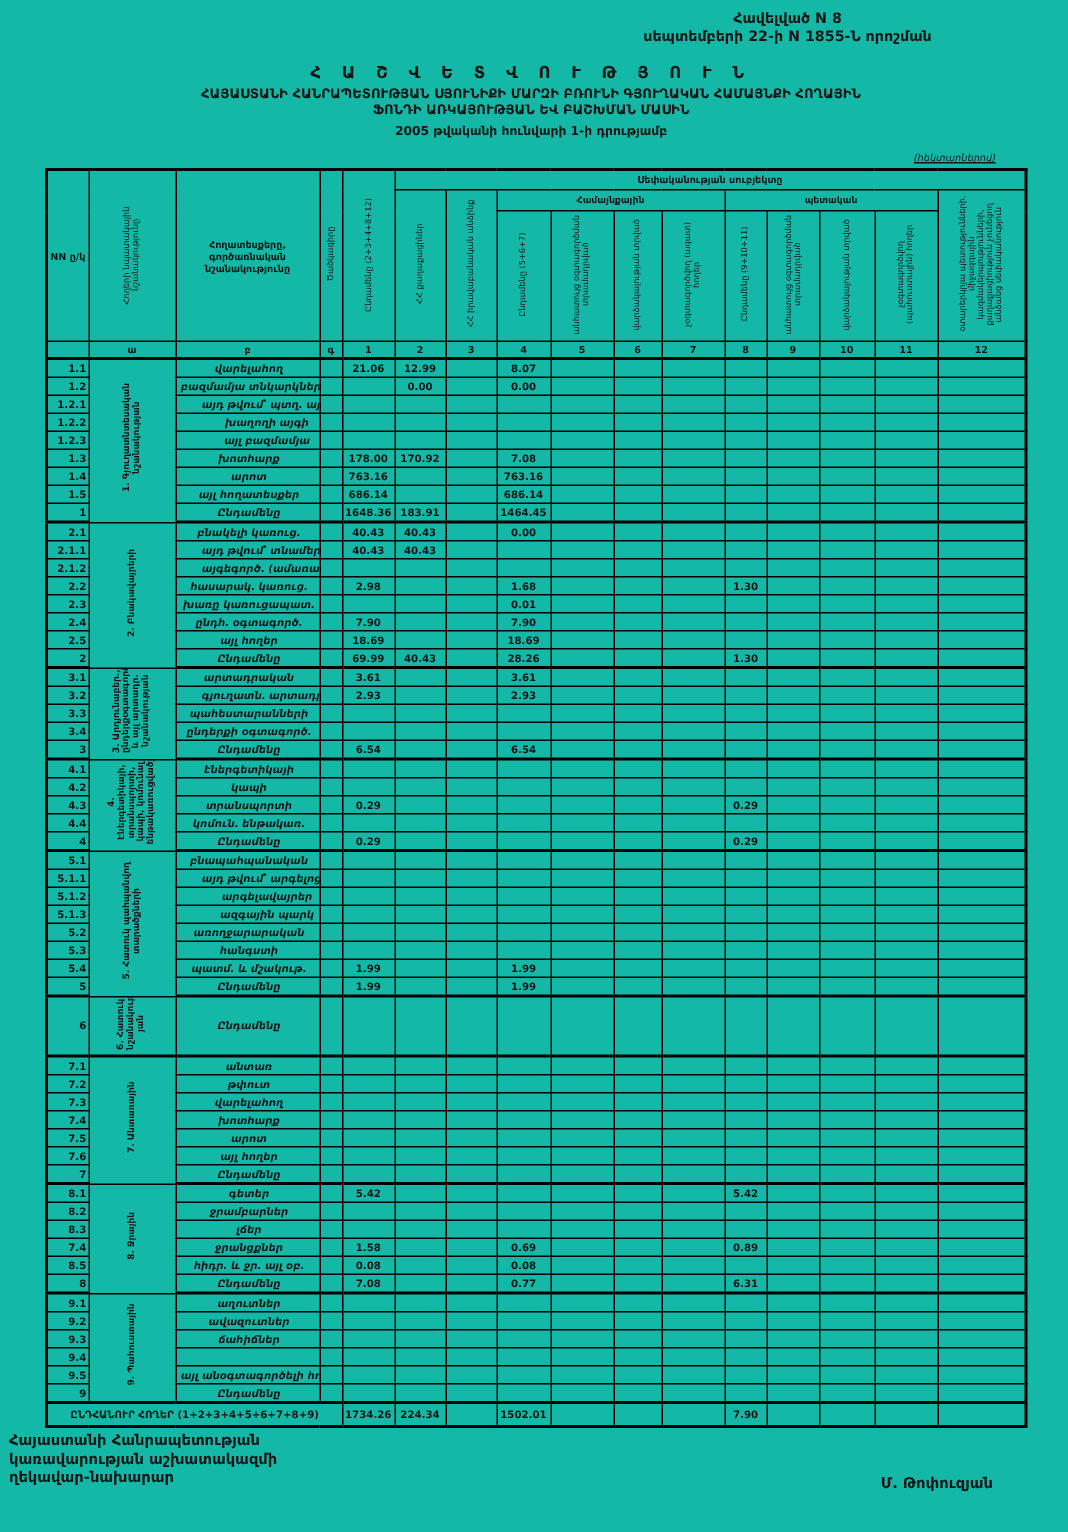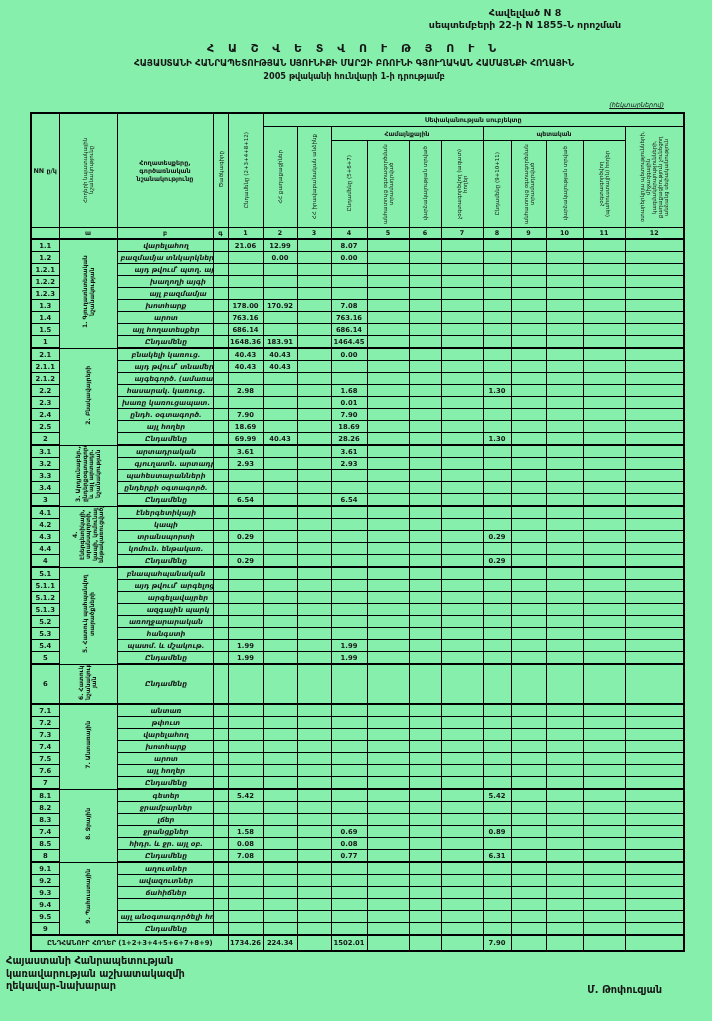--- a/index.html
+++ b/index.html
@@ -1,16 +1,16 @@
 <!DOCTYPE html>
 <html><head>
 <meta charset="utf-8">
 <style>
   html,body{margin:0;padding:0;background:#fff;}
-  .page{position:relative;width:712px;height:1021px;background:#86efac;overflow:hidden;
+  .page{position:relative;width:712px;height:1021px;background:#14b8a6;overflow:hidden;
         font-family:"DejaVu Sans",sans-serif;color:#161616;}
   
   .appendix{position:absolute;top:7px;right:42px;width:290px;text-align:center;
             font-weight:bold;font-size:9.5px;line-height:1.22;}
   .titles{position:absolute;top:42px;left:0;width:672px;text-align:center;font-weight:bold;margin-left:18px;}
   .t1{font-size:11px;letter-spacing:5px;}
   .t2{font-size:8.8px;margin-top:3px;}
   .t3{font-size:8.8px;margin-top:1px;}
   .t4{font-size:8.2px;margin-top:3px;}
   .units{position:absolute;top:101px;right:48px;font-style:italic;font-size:6.5px;text-decoration:underline;}
@@ -21,21 +21,21 @@
   .land thead th{font-weight:normal;font-size:5.6px;text-align:center;}
   tr.h1 th{height:12px;font-size:6.4px;font-weight:bold;}
   tr.h2 th{height:13px;font-size:6.2px;font-weight:bold;}
   tr.h3 th{height:86px;}
   tr.h4 th{height:10px;font-size:6.4px;font-weight:bold;border-bottom:2px solid #000;}
   .rot{writing-mode:vertical-rl;transform:rotate(180deg);display:inline-block;
        white-space:normal;font-size:5.5px;line-height:6px;max-height:82px;font-weight:normal;}
   th.hspan2 .rot,th.hspan3 .rot{max-height:106px;}
   .namehead{white-space:normal;font-size:6.3px;font-weight:bold;}
   .land tbody td{height:11px;line-height:10px;font-size:6.8px;font-weight:bold;white-space:nowrap;}
-  td.nn{text-align:center;font-size:6.2px;}
+  td.nn{text-align:right;font-size:6.2px;}
   td.sec{text-align:center;vertical-align:middle;}
   .seclbl{writing-mode:vertical-rl;transform:rotate(180deg);display:inline-block;
           white-space:normal;font-size:6px;line-height:6.5px;font-weight:bold;}
   td.name{text-align:center;padding-left:3px;font-style:italic;}
   td.name.ind1{padding-left:17px;}
   td.name.ind2{padding-left:27px;}
   td.thin{padding:0;}
   td.val{text-align:center;font-size:6.9px;}
   tr.sec-end td{border-bottom:2px solid #000;}
   tr.tall td{height:38px;}
@@ -51,20 +51,21 @@
 <div class="page">
 
   <div class="appendix">
     <div>Հավելված N 8</div>
     <div>սեպտեմբերի 22-ի N 1855-Ն որոշման</div>
   </div>
 
   <div class="titles">
     <div class="t1">Հ Ա Շ Վ Ե Տ Վ Ո Ւ Թ Յ Ո Ւ Ն</div>
     <div class="t2">ՀԱՅԱՍՏԱՆԻ ՀԱՆՐԱՊԵՏՈՒԹՅԱՆ ՍՅՈՒՆԻՔԻ ՄԱՐԶԻ ԲՌՈՒՆԻ ԳՅՈՒՂԱԿԱՆ ՀԱՄԱՅՆՔԻ ՀՈՂԱՅԻՆ</div>
+    <div class="t3">ՖՈՆԴԻ ԱՌԿԱՅՈՒԹՅԱՆ ԵՎ ԲԱՇԽՄԱՆ ՄԱՍԻՆ</div>
     <div class="t4">2005 թվականի հունվարի 1-ի դրությամբ</div>
   </div>
 
   <div class="units">(հեկտարներով)</div>
 
   <table class="land">
     <colgroup>
       <col style="width:28px">
         <col style="width:58px">
         <col style="width:96px">

